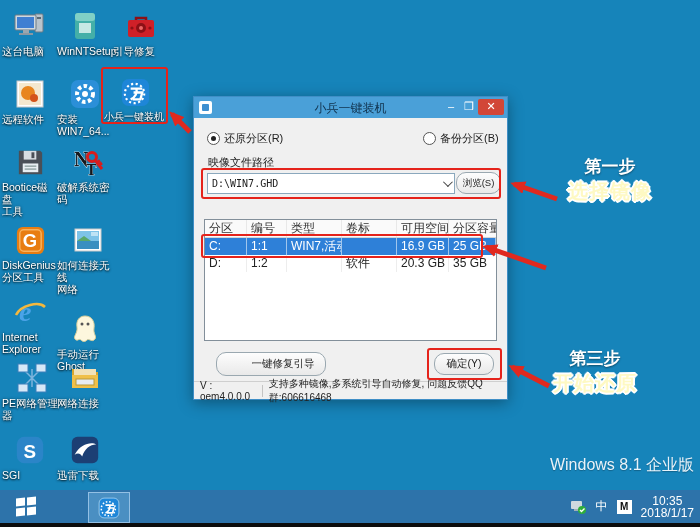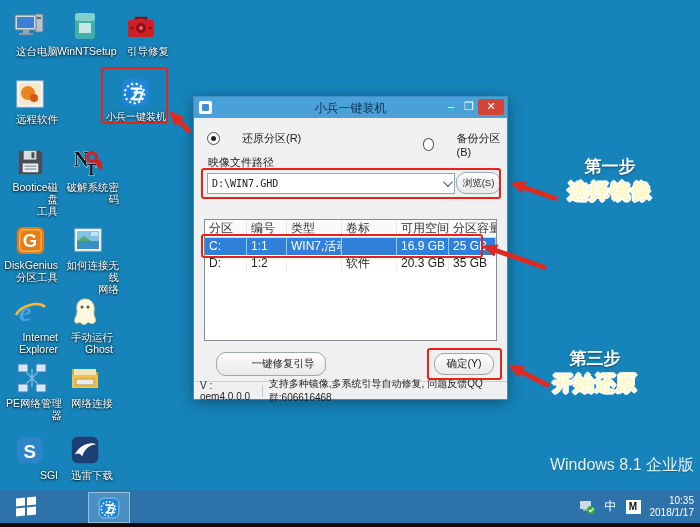--- a/index.html
+++ b/index.html
@@ -1,20 +1,20 @@
 <!DOCTYPE html>
 <html><head>
 <meta charset="utf-8">
 <style>
   html,body{margin:0;padding:0;background:#333;}
   #screen{position:relative;width:700px;height:527px;overflow:hidden;
     background:#1684ba;font-family:"Liberation Sans",sans-serif;
     -webkit-font-smoothing:antialiased;}
   
-  .dicon{position:absolute;width:56px;text-align:right;cursor:default;}
+  .dicon{position:absolute;width:56px;text-align:left;cursor:default;}
   .dicon .ic{height:36px;display:flex;align-items:center;justify-content:center;}
   .dicon .lbl{margin-top:1px;font-size:10.5px;line-height:1.15;color:#fff;
     white-space:pre-line;text-shadow:0 1px 2px rgba(0,0,0,.85),0 0 3px rgba(0,0,0,.5);}
   
   .redbox{position:absolute;border:2px solid #e5231b;border-radius:3px;pointer-events:none;z-index:50;}
   #arrow-layer{position:absolute;left:0;top:0;width:700px;height:527px;pointer-events:none;z-index:60;}
   .step{position:absolute;width:130px;text-align:center;z-index:55;}
   .step .s1{font-size:17px;font-weight:bold;color:#fff;text-shadow:0 1px 2px rgba(0,0,0,.45);}
   .step .s2{font-size:20px;font-weight:bold;color:#fef9c3;letter-spacing:1px;
     text-shadow:-2px 0 0 #fff,2px 0 0 #fff,0 -2px 0 #fff,0 2px 0 #fff,
@@ -27,21 +27,21 @@
     font-size:12px;color:#10314c;}
   .dlg-ico{position:absolute;left:5px;top:4px;width:13px;height:13px;background:#fff;
     border-radius:2px;}
   .dlg-ico:after{content:"";position:absolute;left:3px;top:3px;width:7px;height:7px;
     background:#3d8fd0;border-radius:1px;}
   .cap{position:absolute;top:2px;height:16px;text-align:center;font-size:11px;
     color:#fff;line-height:15px;cursor:default;}
   #btn-min{left:250px;width:14px;}
   #btn-max{left:268px;width:14px;}
   #btn-close{left:284px;width:26px;background:#d24637;border-radius:2px;color:#fff;}
-  .radio{position:absolute;display:flex;align-items:center;gap:22px;}
+  .radio{position:absolute;display:flex;align-items:center;gap:4px;}
   .rdot{width:11px;height:11px;border:1px solid #555;border-radius:50%;background:#fff;
     display:inline-flex;align-items:center;justify-content:center;}
   .rdot.sel:after{content:"";width:5px;height:5px;background:#222;border-radius:50%;}
   #path-label{position:absolute;left:14px;top:58px;}
   #combo{position:absolute;left:13px;top:76px;width:246px;height:19px;background:#fff;
     border:1px solid #8aa8bd;display:flex;align-items:center;}
   #combo .val{flex:1;padding-left:4px;font-family:"DejaVu Sans Mono",monospace;font-size:10px;}
   #combo .chev{width:16px;height:100%;display:flex;align-items:center;justify-content:center;}
   #combo .chev i{width:6px;height:6px;border-right:1.5px solid #444;border-bottom:1.5px solid #444;
     transform:rotate(45deg) translateY(-2px);}
@@ -69,21 +69,21 @@
   #blackstrip{position:absolute;left:0;top:523px;width:700px;height:4px;background:#0c0c0c;}
   #startbtn{position:absolute;left:16px;top:7px;width:22px;height:19px;cursor:default;}
   #startbtn .t{position:absolute;background:#fff;width:9px;height:8px;}
   #startbtn .t1{left:0;top:1px;transform:skewY(-6deg);}
   #startbtn .t2{left:11px;top:0;transform:skewY(-6deg);}
   #startbtn .t3{left:0;top:11px;transform:skewY(-6deg);}
   #startbtn .t4{left:11px;top:10px;transform:skewY(-6deg);}
   #taskapp{position:absolute;left:88px;top:2px;width:40px;height:29px;background:#4a8fc2;
     border:1px solid #93c0e4;display:flex;align-items:center;justify-content:center;}
   #tray{position:absolute;right:4px;top:0;height:33px;display:flex;align-items:center;gap:9px;color:#fff;}
-  #clock{font-size:10px;line-height:12px;text-align:right;padding-right:2px;}
+  #clock{font-size:12px;line-height:12px;text-align:center;padding-right:2px;}
   .imebox{width:15px;height:14px;background:#fff;color:#111;font-size:10px;font-weight:bold;
     text-align:center;line-height:14px;}
   .imelang{font-size:12px;}
   #watermark{position:absolute;right:6px;top:455px;font-size:16px;color:#e8f3fa;
     text-shadow:0 1px 1px rgba(0,0,0,.25);}
 </style>
 </head>
 <body>
 
 <div id="screen">
@@ -132,20 +132,31 @@
       <svg width="34" height="34" viewBox="0 0 34 34">
           <rect x="4" y="4" width="26" height="26" fill="#fff" stroke="#c9c9c9"></rect>
           <rect x="6" y="6" width="22" height="22" fill="#f4e8cf"></rect>
           <circle cx="15" cy="16" r="7" fill="#e8851f"></circle>
           <circle cx="21" cy="21" r="4" fill="#d4541a"></circle>
         </svg>
     </div>
     <div class="lbl">远程软件</div>
   </div>
 
+  <div class="dicon" style="left:57px;top:76px">
+    <div class="ic">
+      <svg width="34" height="34" viewBox="0 0 34 34">
+          <rect x="3" y="3" width="28" height="28" rx="7" fill="#2b8fd8"></rect>
+          <circle cx="17" cy="17" r="8" fill="none" stroke="#fff" stroke-width="4" stroke-dasharray="3.5 2.5"></circle>
+          <circle cx="17" cy="17" r="3" fill="#fff"></circle>
+        </svg>
+    </div>
+    <div class="lbl">安装
+WIN7_64...</div>
+  </div>
 
   <div class="dicon" style="left:104px;top:74px;width:62px">
     <div class="ic">
       <svg width="33" height="33" viewBox="0 0 34 34">
           <rect x="3" y="3" width="28" height="28" rx="7" fill="#1e86d8"></rect>
           <circle cx="16" cy="18" r="10" fill="none" stroke="#fff" stroke-width="2.2" stroke-dasharray="2.2 2.6"></circle>
           <path d="M12 13 h12 M18 13 c1 4 -1 9 -6 11 M15 17 h9 l-2 7 h-8" stroke="#fff" stroke-width="2.4" fill="none"></path>
         </svg>
     </div>
     <div class="lbl" style="font-size:10px">小兵一键装机</div>
@@ -208,21 +219,21 @@
     <div class="ic">
       <svg width="34" height="34" viewBox="0 0 34 34">
           <text x="6" y="26" font-size="28" font-weight="bold" font-style="italic" fill="#4aa3e8" font-family="Liberation Serif,serif">e</text>
           <path d="M3 20 C8 10 26 6 32 12" stroke="#f4b83d" stroke-width="2.5" fill="none"></path>
         </svg>
     </div>
     <div class="lbl">Internet
 Explorer</div>
   </div>
 
-  <div class="dicon" style="left:57px;top:294px">
+  <div class="dicon" style="left:57px;top:311px">
     <div class="ic">
       <svg width="34" height="34" viewBox="0 0 34 34">
           <path d="M17 4 C24 4 27 10 26 16 C25 22 29 24 27 27 C24 31 21 26 19 28 C17 30 15 30 13 28 C11 26 9 30 7 27 C5 24 10 21 9 15 C8 9 11 4 17 4 z" fill="#fdf7dd" stroke="#d9cf9a" stroke-width="1"></path>
           <circle cx="14" cy="12" r="1.5" fill="#555"></circle>
           <circle cx="20" cy="12" r="1.5" fill="#555"></circle>
         </svg>
     </div>
     <div class="lbl">手动运行
 Ghost</div>
   </div>

